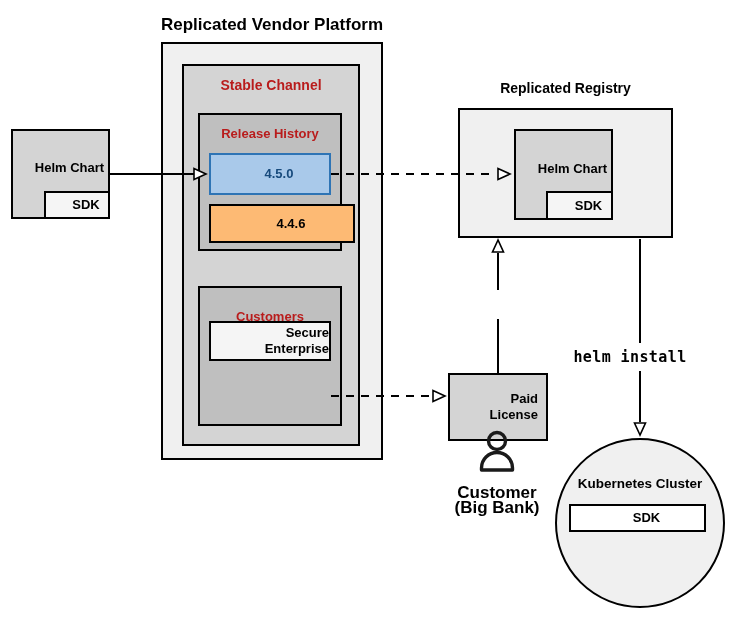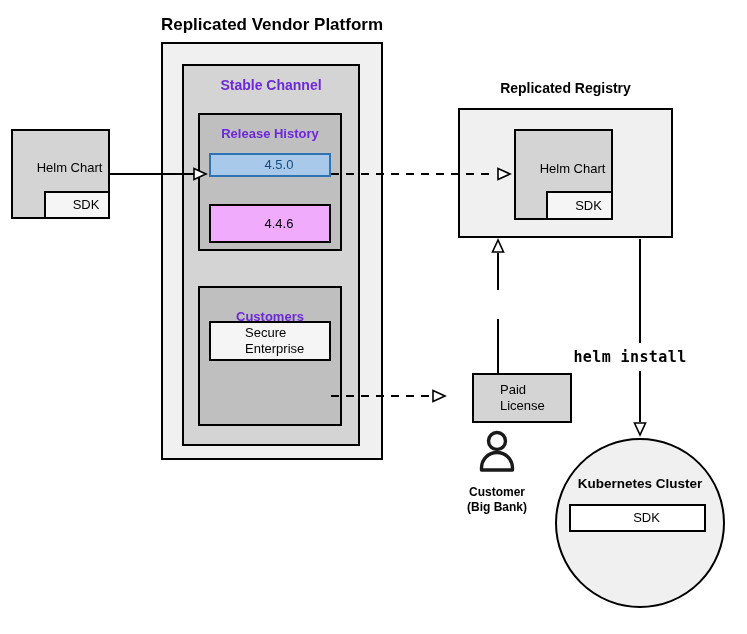--- a/index.html
+++ b/index.html
@@ -5,42 +5,42 @@
   html, body { margin: 0; padding: 0; background: #ffffff; }
   #canvas {
     position: relative;
     width: 747px;
     height: 634px;
     background: #ffffff;
     font-family: "Liberation Sans", sans-serif;
     overflow: hidden;
   }
   .lbl {
-    font-weight: 400;
+    font-weight: 700;
     color: #000000;
-    text-align: left;
+    text-align: right;
     line-height: 1.2;
     margin-left: 18px;
   }
   .box {
     position: absolute;
     border: 2px solid #000000;
     box-sizing: border-box;
   }
   .center-flex {
     display: flex;
     align-items: center;
     justify-content: center;
   }
   .top-label {
     position: absolute;
     left: 0; right: 0;
     text-align: center;
     font-weight: 700;
-    color: #6d28d9;
+    color: #b91c1c;
   }
   .floating-label {
     position: absolute;
     font-weight: 700;
     color: #000000;
     text-align: center;
   }
   .mono {
     font-family: "DejaVu Sans Mono", "Liberation Mono", monospace;
     font-weight: 700;
@@ -49,48 +49,48 @@
     white-space: nowrap;
   }
 
   
   #platform-title       { top: 15px; left: 161px; width: 222px; font-size: 17px; text-align: right; }
   #platform-box         { left: 161px; top: 42px; width: 222px; height: 418px; background: #f0f0f0; }
   #stable-channel-box   { left: 182px; top: 64px; width: 178px; height: 382px; background: #d4d4d4; }
   #stable-channel-label { top: 11px; font-size: 14px; }
   #release-history-box  { left: 198px; top: 113px; width: 144px; height: 138px; background: #bfbfbf; }
   #release-history-label{ top: 11px; font-size: 13px; }
-  #release-450          { left: 209px; top: 153px; width: 122px; height: 24px;
+  #release-450          { left: 209px; top: 153px; width: 122px; height: 42px;
                           background: var(--highlight-fill, #a9c9ea);
                           border-color: var(--highlight-border, #2e74b5);
                           font-size: 13px; }
   #release-450 .lbl     { color: var(--highlight-text, #174a7c); }
-  #release-446          { left: 209px; top: 204px; width: 122px; height: 39px; background: #f0abfc; font-size: 13px; }
+  #release-446          { left: 209px; top: 204px; width: 146px; height: 39px; background: #fdba74; font-size: 13px; }
   #customers-box        { left: 198px; top: 286px; width: 144px; height: 140px; background: #bfbfbf; }
   #customers-label      { top: 21px; font-size: 13px; }
   #customer-secure      { left: 209px; top: 321px; width: 122px; height: 40px; background: #f5f5f5; font-size: 13px; padding-left: 16px; }
   #customer-secure .lbl { width: 90px; }
   #customer-bigbank     { left: 209px; top: 376px; width: 122px; height: 41px; background: #f5f5f5; font-size: 13px; }
 
   
   #source-chart-box     { left: 11px; top: 129px; width: 99px; height: 90px; background: #d4d4d4;
                           padding-bottom: 12px; font-size: 13px; }
   #source-sdk-box       { left: 44px; top: 191px; width: 66px; height: 28px; background: #f5f5f5; font-size: 13px; }
 
   
   #registry-title       { top: 80px; left: 458px; width: 215px; font-size: 14px; position: absolute; text-align: center; font-weight: 700; }
   #registry-box         { left: 458px; top: 108px; width: 215px; height: 130px; background: #f0f0f0; }
   #registry-chart-box   { left: 514px; top: 129px; width: 99px; height: 91px; background: #d4d4d4;
                           padding-bottom: 12px; font-size: 13px; }
   #registry-sdk-box     { left: 546px; top: 191px; width: 67px; height: 29px; background: #f5f5f5; font-size: 13px; }
 
   
-  #paid-license-box     { left: 472px; top: 373px; width: 100px; height: 50px; background: #d4d4d4; font-size: 13px; }
+  #paid-license-box     { left: 448px; top: 373px; width: 100px; height: 68px; background: #d4d4d4; font-size: 13px; }
   #paid-license-box .lbl{ width: 62px; }
-  #customer-caption     { left: 437px; top: 485px; width: 120px; font-size: 12px; line-height: 15px; }
+  #customer-caption     { left: 437px; top: 485px; width: 120px; font-size: 17px; line-height: 15px; }
 
   
   #cmd-login            { left: 395px; top: 295px; width: 206px; }
   #cmd-install          { left: 552px; top: 348px; width: 156px; }
 
   
   #cluster-circle       { left: 555px; top: 438px; width: 170px; height: 170px; border-radius: 50%; background: #f0f0f0; }
   #cluster-title        { left: 560px; top: 476px; width: 160px; font-size: 13.5px; }
   #cluster-sdk          { left: 569px; top: 504px; width: 137px; height: 28px; background: #ffffff; font-size: 13px; }
   #cluster-app          { left: 569px; top: 538px; width: 137px; height: 28px;

